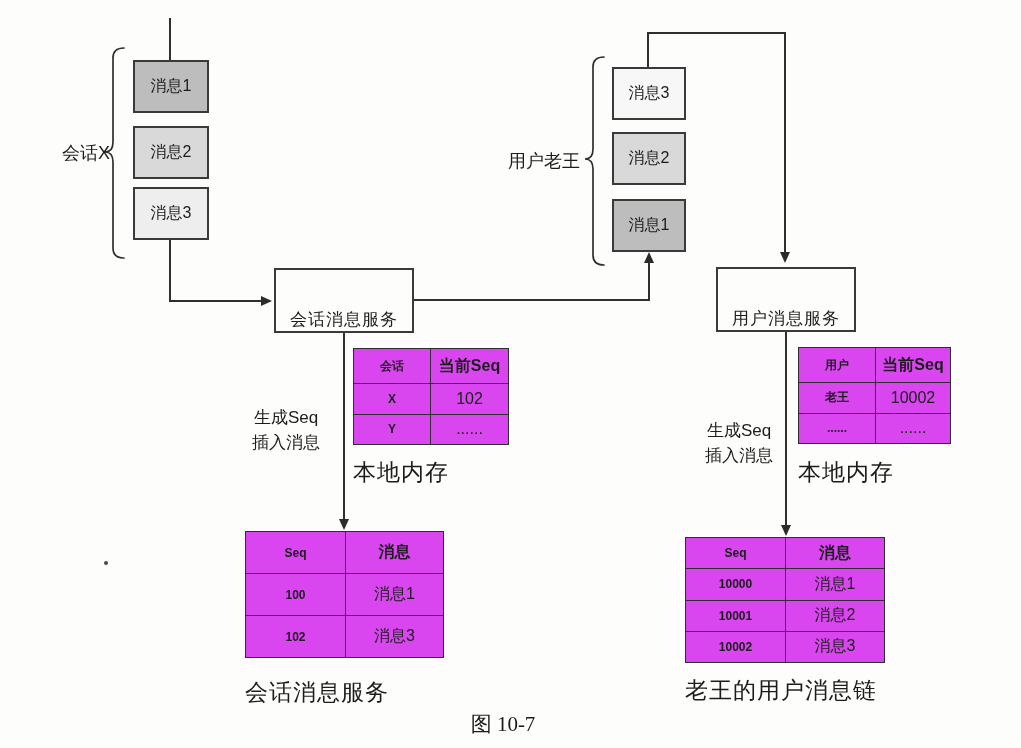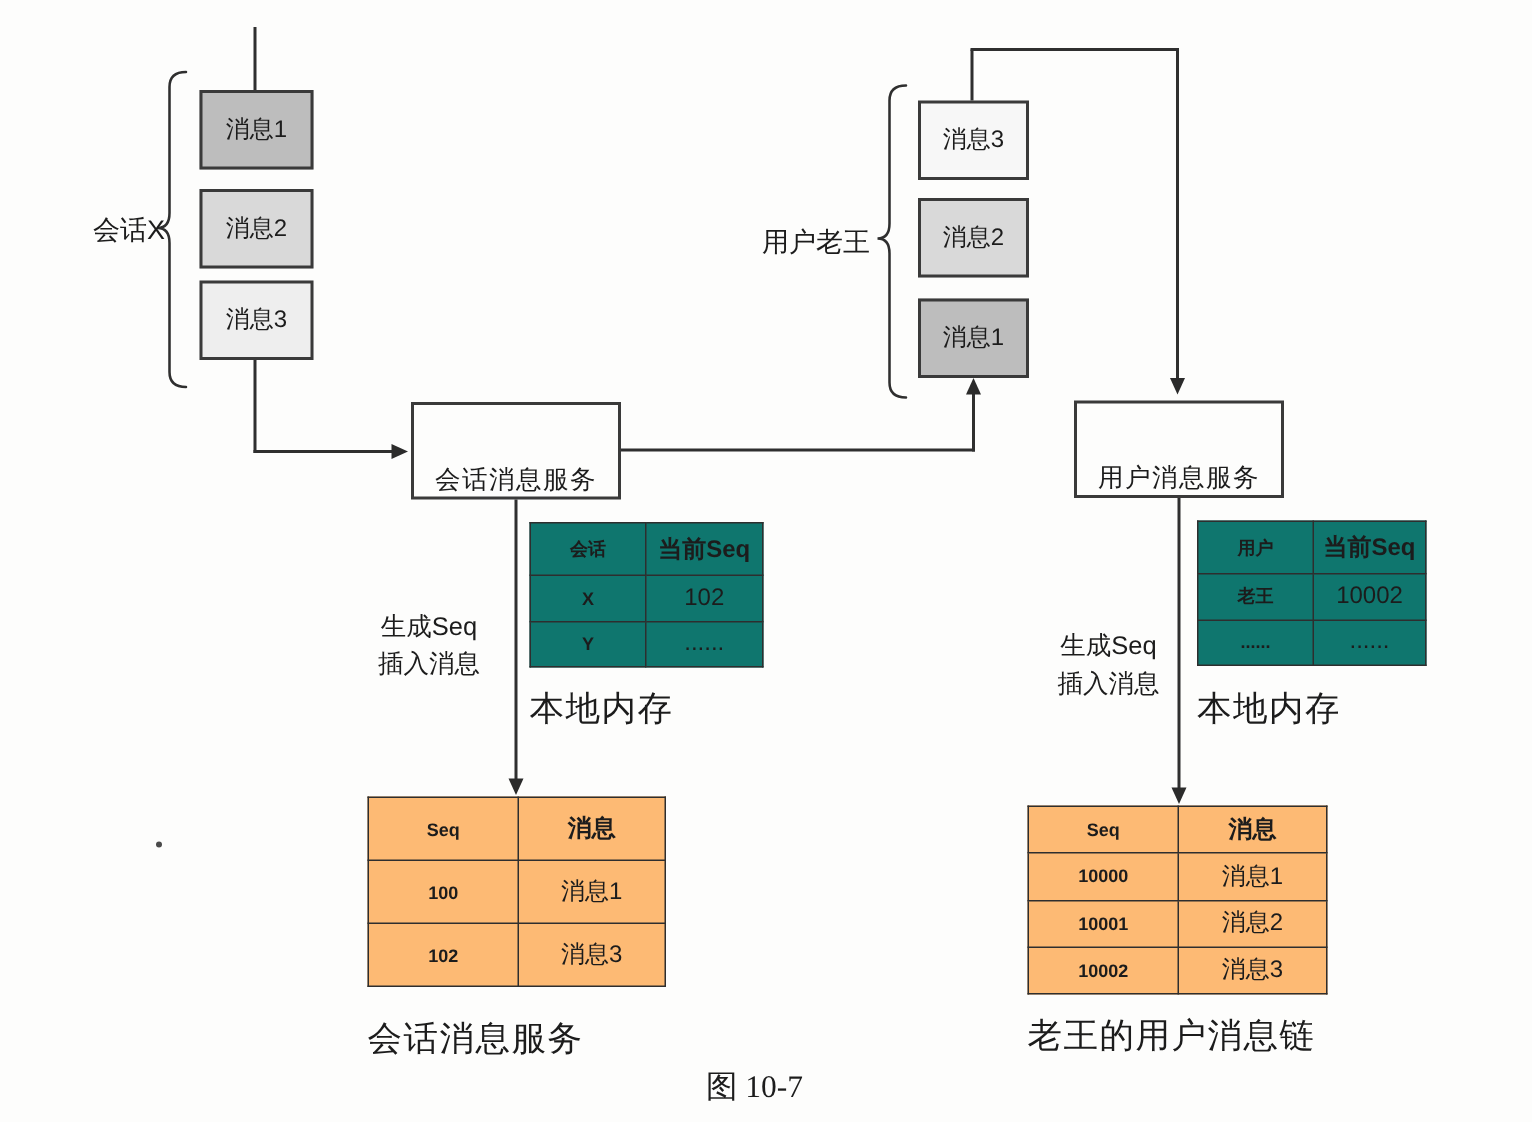--- a/index.html
+++ b/index.html
@@ -29,22 +29,22 @@
 
   
   .group-label{position:absolute;font-size:18px;text-align:right;white-space:nowrap;}
   .action-label{position:absolute;font-size:17px;line-height:1.45;text-align:center;white-space:nowrap;}
   .table-caption{position:absolute;font-size:23px;text-align:left;letter-spacing:1px;}
   .fig-caption{position:absolute;font-family:"Liberation Serif","DejaVu Serif",serif;font-size:21px;text-align:center;}
 
   
   table.diagram-table{position:absolute;border-collapse:collapse;table-layout:fixed;}
   table.diagram-table td{border:1.6px solid #2e2e2e;text-align:center;vertical-align:middle;padding:0;overflow:hidden;}
-  table.mem{background:#0f766e;}
-  table.chain{background:#fdba74;}
+  table.mem{background:#d946ef;}
+  table.chain{background:#d946ef;}
   td.c1{font-size:12px;font-weight:700;}
   td.c2{font-size:16px;}
   td.hdr2{font-weight:600;}
 
   .brace{position:absolute;}
   .speck{position:absolute;width:4px;height:4px;border-radius:50%;background:#4a4a4a;}
 </style>
 </head>
 <body>
 

